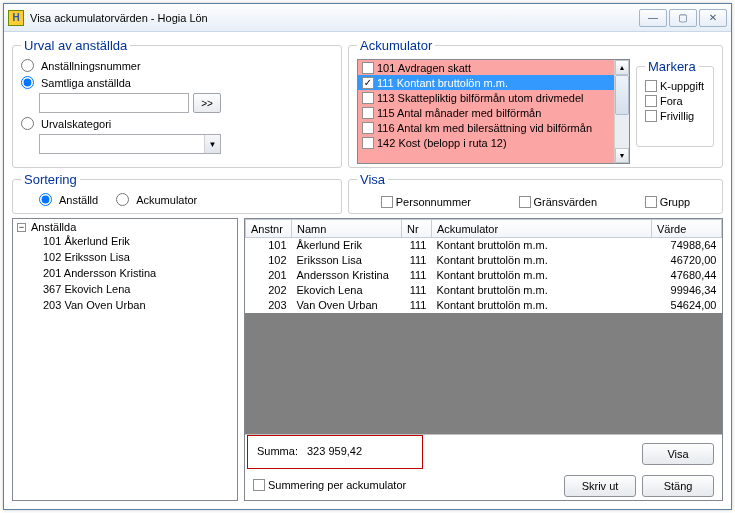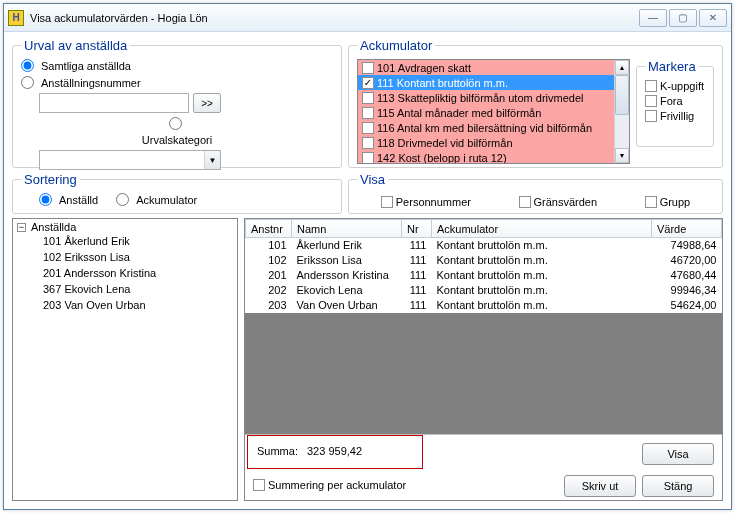--- a/index.html
+++ b/index.html
@@ -270,32 +270,32 @@
       <div class="title-btn">✕</div>
     </div>
   </div>
 
   <div class="content">
 
     <div class="row-top">
       <fieldset class="fs-urval">
         <legend>Urval av anställda</legend>
         <div class="radio-row">
+          <input type="radio" style="">
+          <span>Anställningsnummer</span>
+        </div>
+        <div class="radio-row">
           <input type="radio" checked="" style="">
           <span>Samtliga anställda</span>
-        </div>
-        <div class="radio-row">
-          <input type="radio" style="">
-          <span>Anställningsnummer</span>
         </div>
         <div style="display:flex;gap:4px;margin-left:18px;">
           <div class="input-text" style="width:150px;"></div>
           <div class="btn-arrows">&gt;&gt;</div>
         </div>
-        <div class="radio-row" style="margin-top:4px;flex-direction:column;">
+        <div class="radio-row" style="margin-top:4px;">
           <input type="radio" style="">
           <span>Urvalskategori</span>
         </div>
         <div class="select" style="margin-left:18px;width:182px;">
           <span></span>
             <span class="dd">▼</span>
         </div>
       </fieldset>
 
       <fieldset class="fs-ack" style="display:flex;gap:6px;">
@@ -314,24 +314,20 @@
                 <span class="chk"></span>
                 <span>113 Skattepliktig bilförmån utom drivmedel</span>
               </div>
               <div class="ack-item">
                 <span class="chk"></span>
                 <span>115 Antal månader med bilförmån</span>
               </div>
               <div class="ack-item">
                 <span class="chk"></span>
                 <span>116 Antal km med bilersättning vid bilförmån</span>
-              </div>
-              <div class="ack-item">
-                <span class="chk"></span>
-                <span>118 Drivmedel vid bilförmån</span>
               </div>
               <div class="ack-item">
                 <span class="chk"></span>
                 <span>142 Kost (belopp i ruta 12)</span>
               </div>
             </div>
           <div class="scrollbar">
             <div class="sb-btn">▲</div>
             <div class="sb-track">
                 <div class="sb-thumb"></div>

